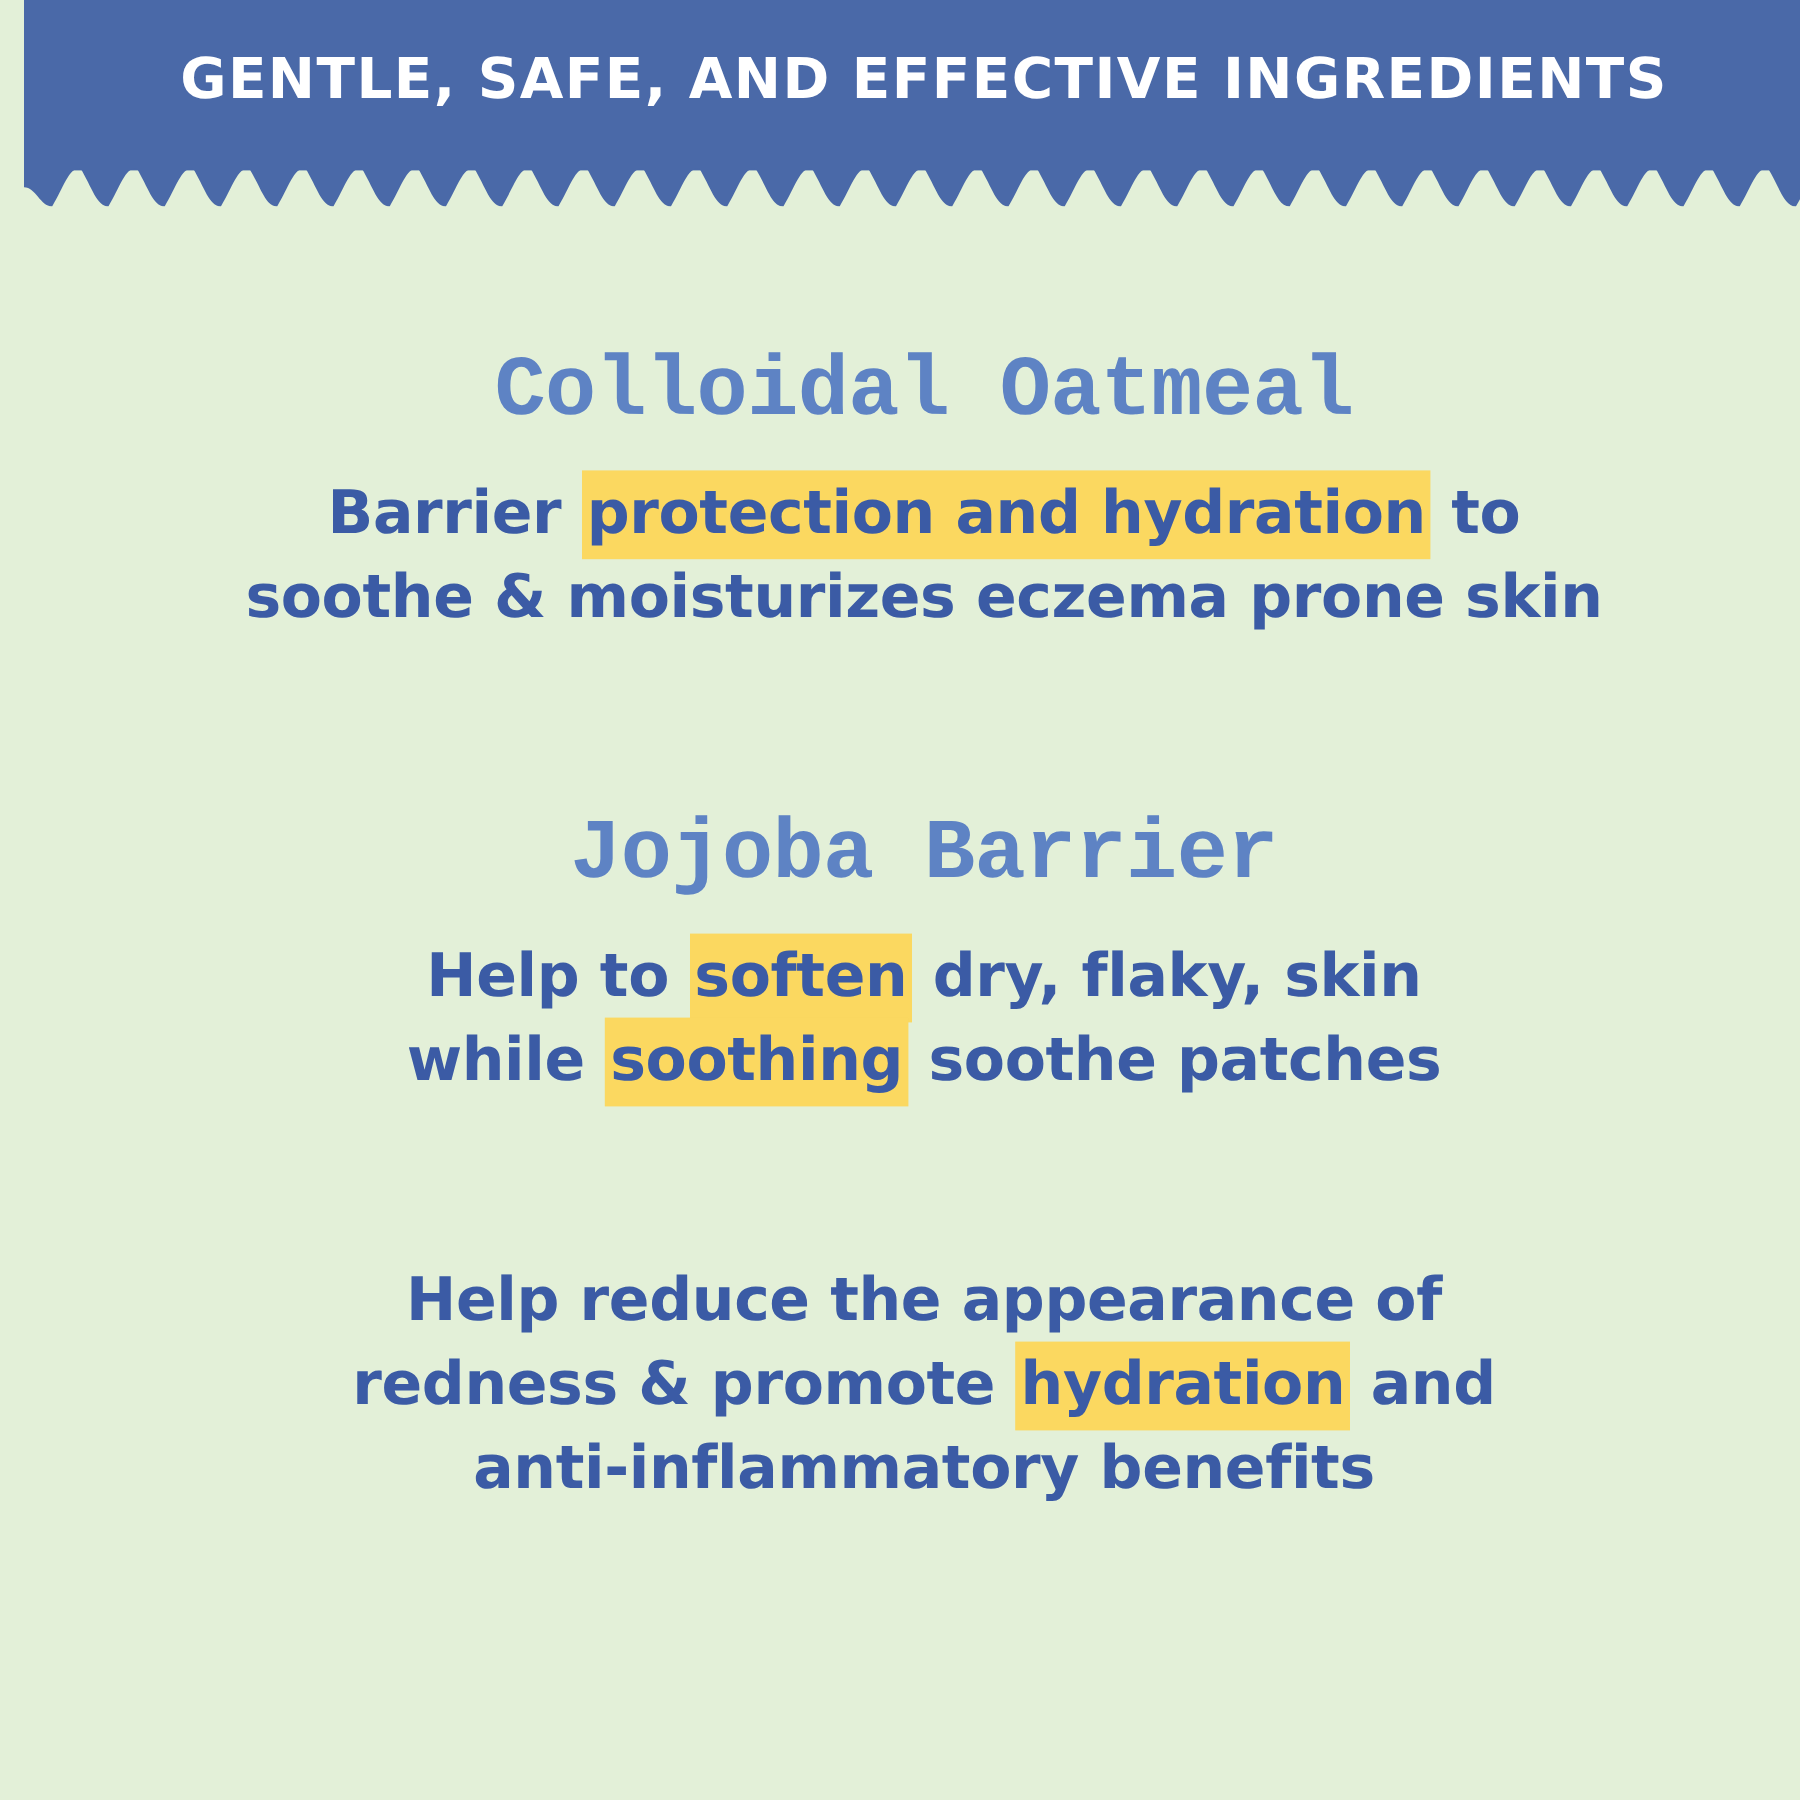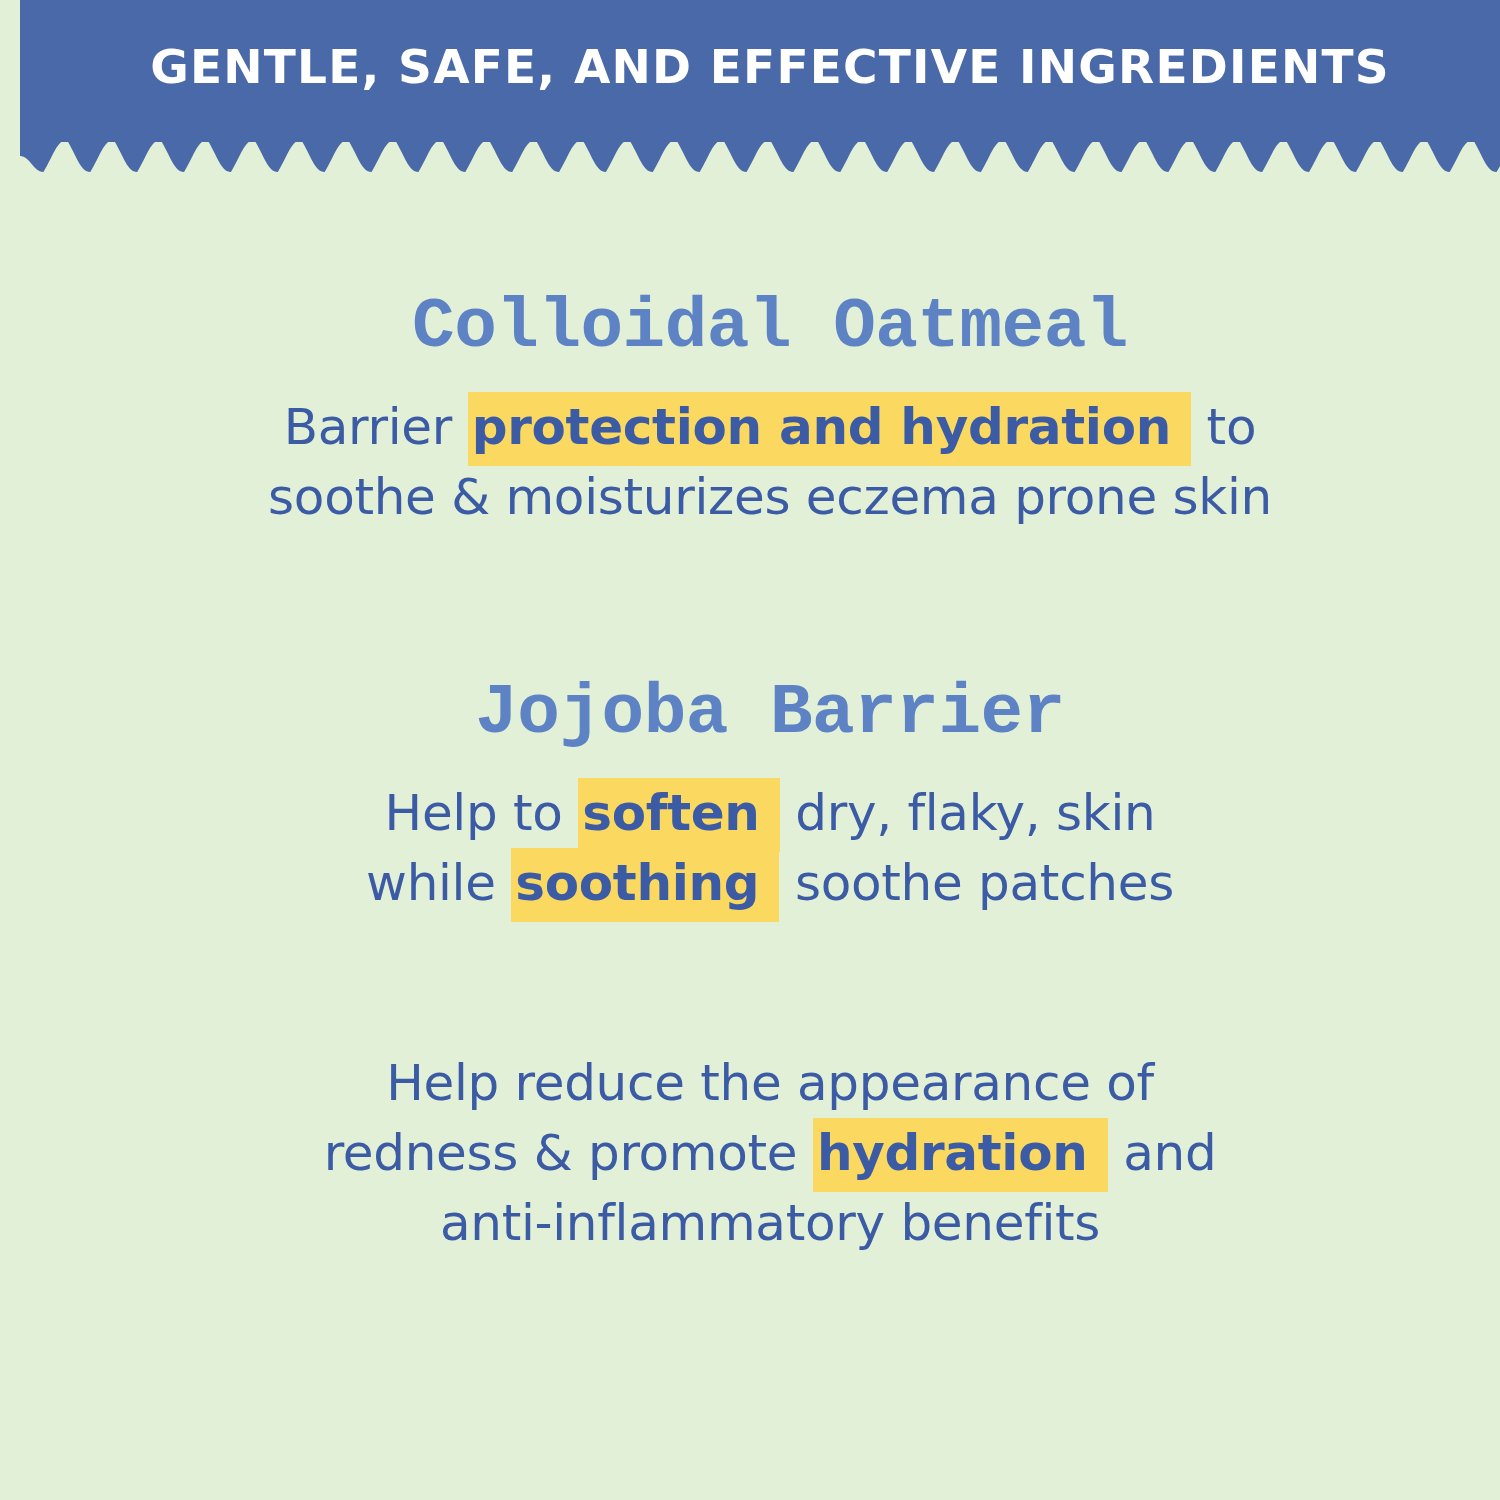--- a/index.html
+++ b/index.html
@@ -100,27 +100,27 @@
     line-height: 70px;
     letter-spacing: -0.3px;
   }
   .desc-line {
     white-space: nowrap;
   }
   .hl {
     background: #fbd860;
     color: #3b5ba5;
     font-weight: bold;
-    padding: 6px 20px 10px 4px;
+    padding: 6px 4px 10px 4px;
     box-decoration-break: clone;
     text-align: right;
     -webkit-box-decoration-break: clone;
   }
   .plain {
-    font-weight: normal;
+    font-weight: bold;
   }
 </style>
 </head>
 <body>
 
 <div id="page">
 
   <div id="banner">
     <div id="banner-fill"></div>
     <svg id="banner-wave" viewBox="0 0 1500 32" preserveAspectRatio="none" xmlns="http://www.w3.org/2000/svg">

